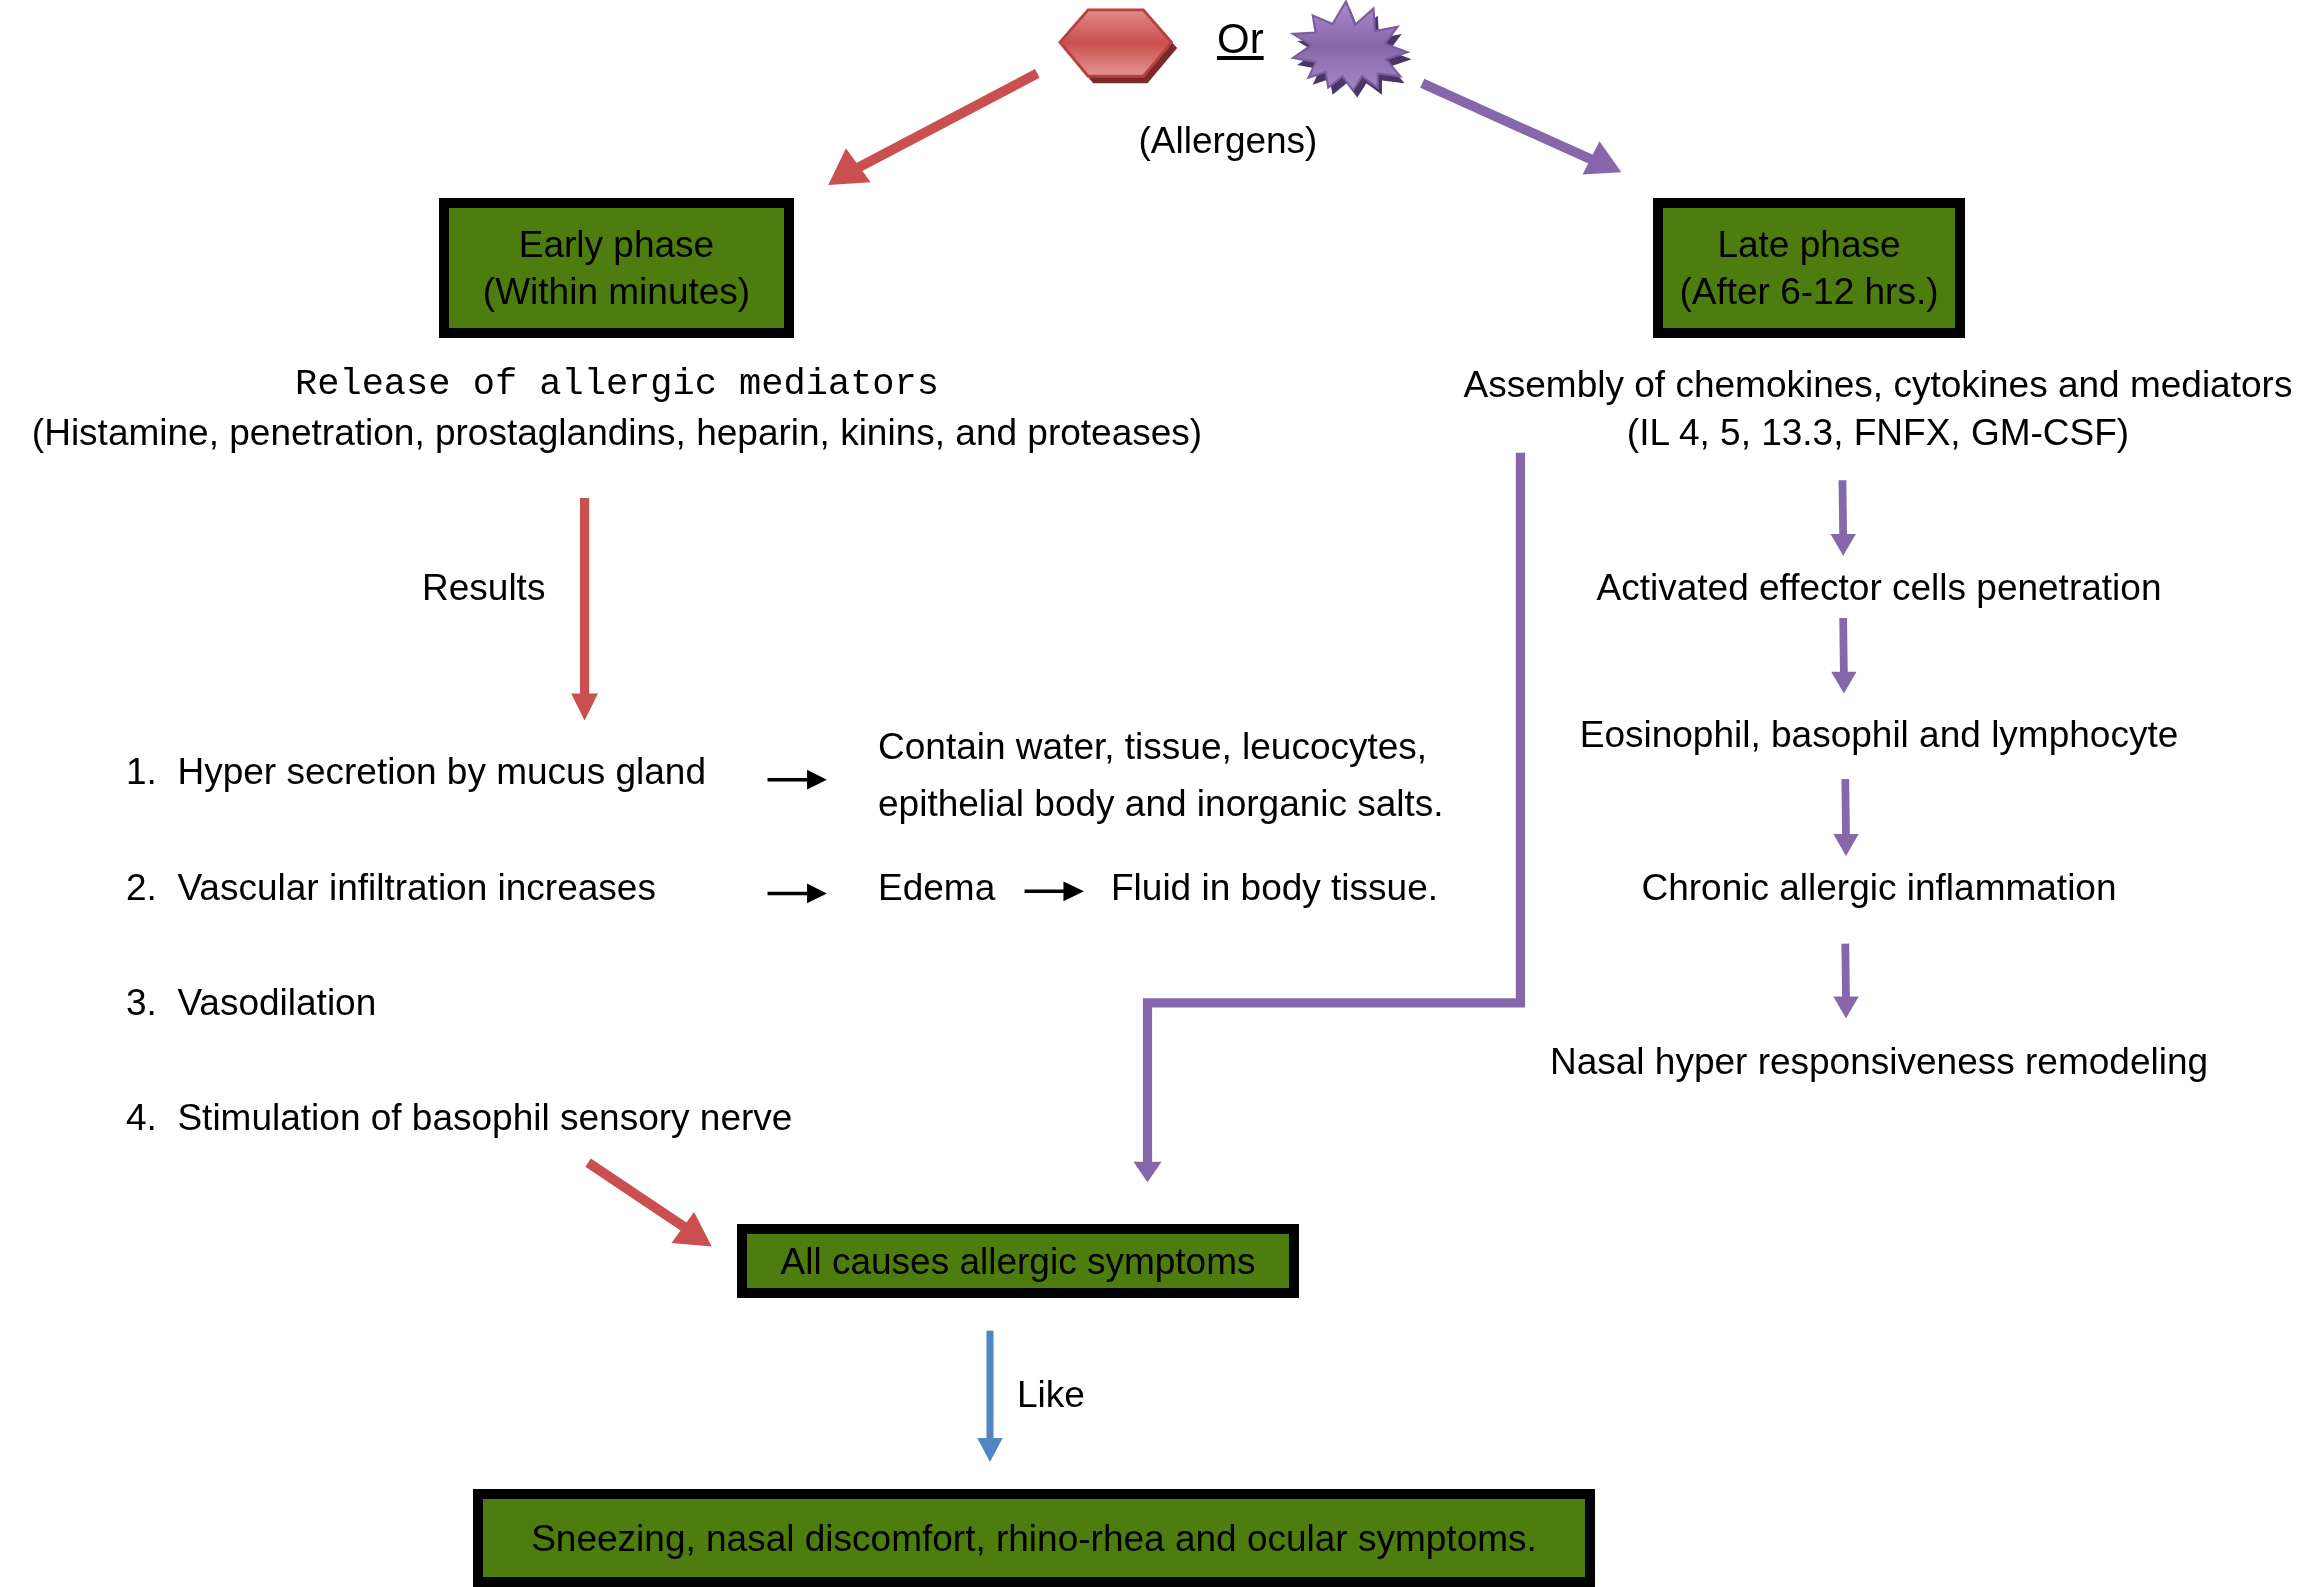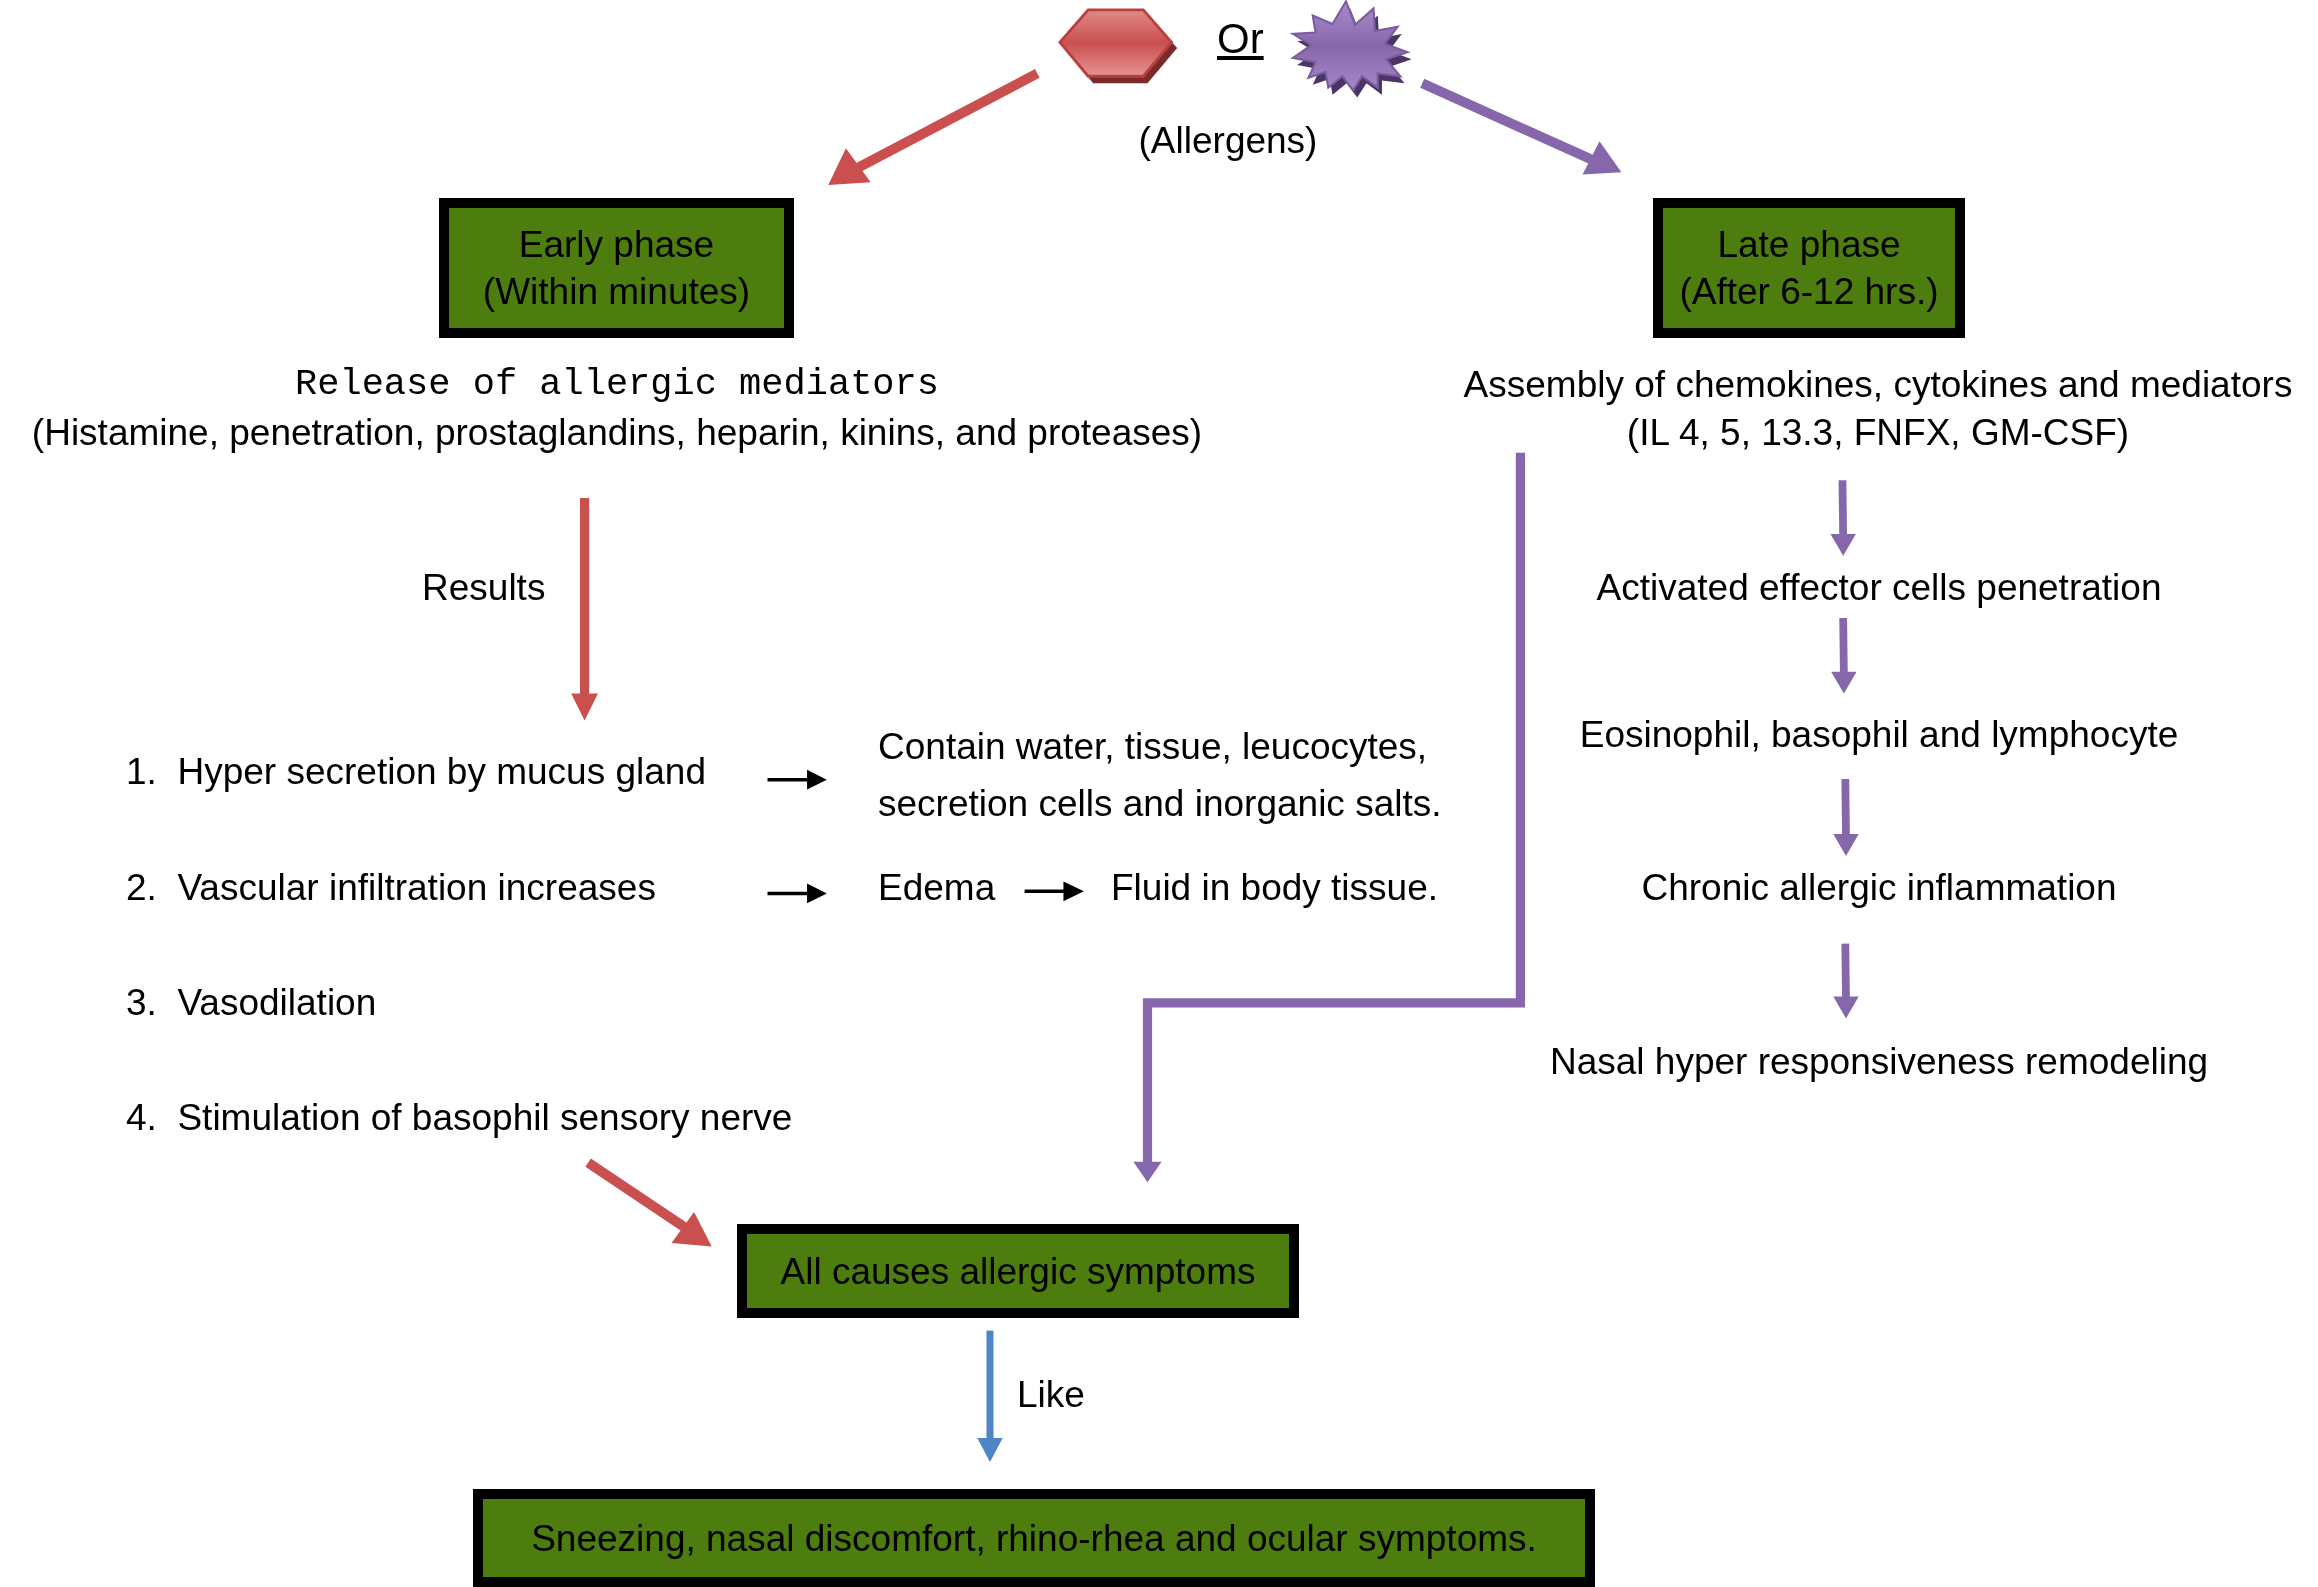--- a/index.html
+++ b/index.html
@@ -130,31 +130,31 @@
   </div>
   <div class="t" style="left:126px; top:984px;text-align:center;">
     <span>3.</span>&nbsp;&nbsp;<span>Vasodilation</span>
   </div>
   <div class="t" style="left:126px; top:1099px;">
     <span>4.</span>&nbsp;&nbsp;<span>Stimulation of basophil sensory nerve</span>
   </div>
 </div>
 
 <div class="t" style="left:878px; top:728px;">Contain water, tissue, leucocytes,</div>
-<div class="t" style="left:878px; top:785px;">secretion cells and inorganic salts.</div>
+<div class="t" style="left:878px; top:785px;">epithelial body and inorganic salts.</div>
 
 <div class="t" style="left:878px; top:869px;">Edema</div>
 <div class="t" style="left:1111px; top:869px;">Fluid in body tissue.</div>
 
 <div class="t c" style="left:1879px; top:569px;">Activated effector cells penetration</div>
 <div class="t c" style="left:1879px; top:716px;">Eosinophil, basophil and lymphocyte</div>
 <div class="t c" style="left:1879px; top:869px;">Chronic allergic inflammation</div>
 <div class="t c" style="left:1879px; top:1043px;">Nasal hyper responsiveness remodeling</div>
 
-<div class="box" style="left:737px; top:1224px; width:562px; height:94px;">
+<div class="box" style="left:737px; top:1224px; width:562px; height:74px;">
   <span>All causes allergic symptoms</span>
 </div>
 
 <div class="t" style="left:1017px; top:1376px;">Like</div>
 
 <div class="box" style="left:473px; top:1489px; width:1122px; height:98px;">
   <span>Sneezing, nasal discomfort, rhino-rhea and ocular symptoms.</span>
 </div>
 
 

